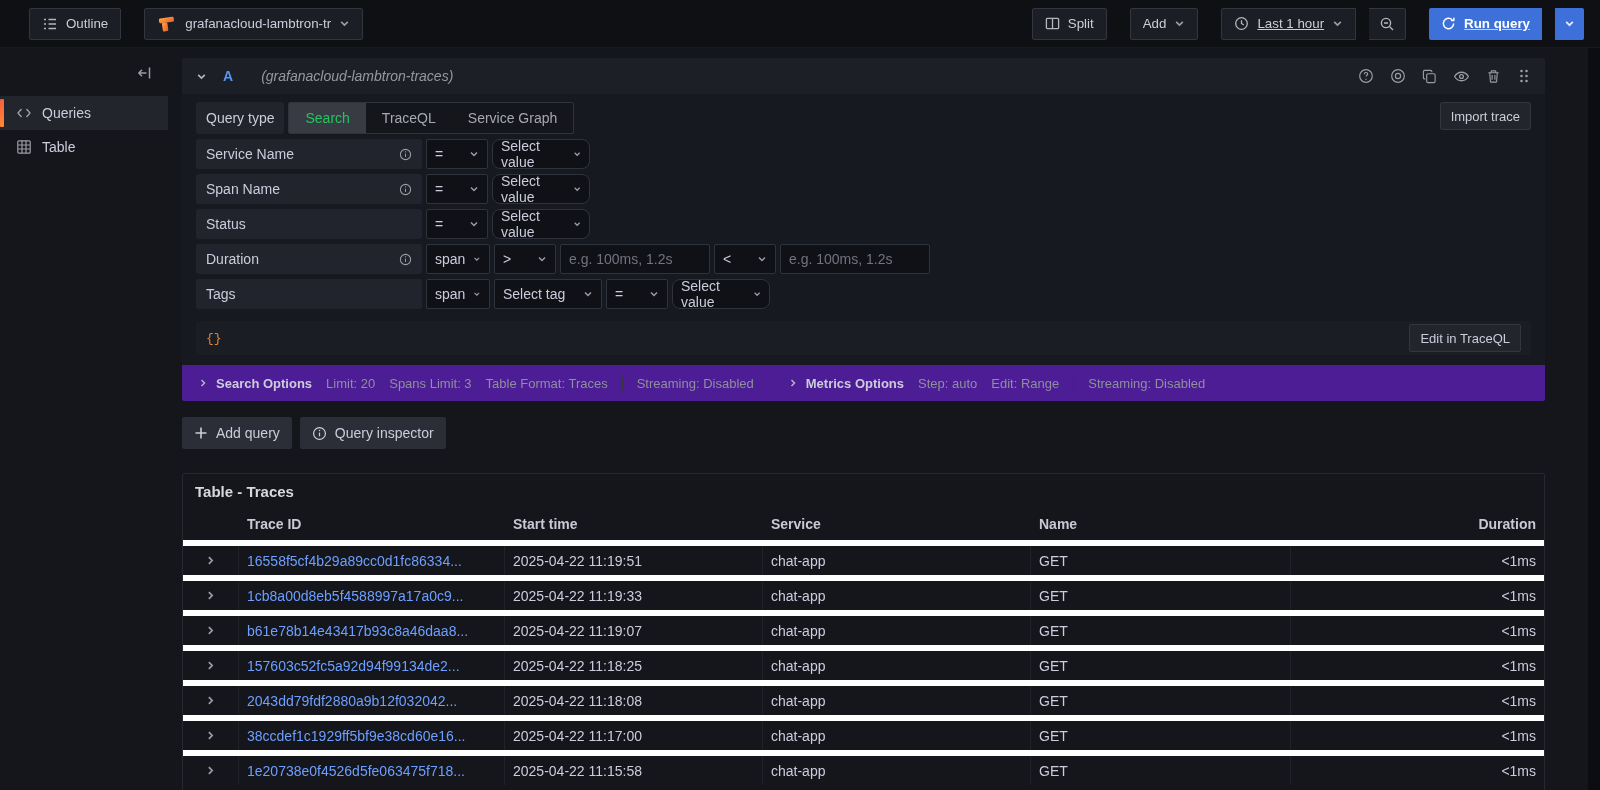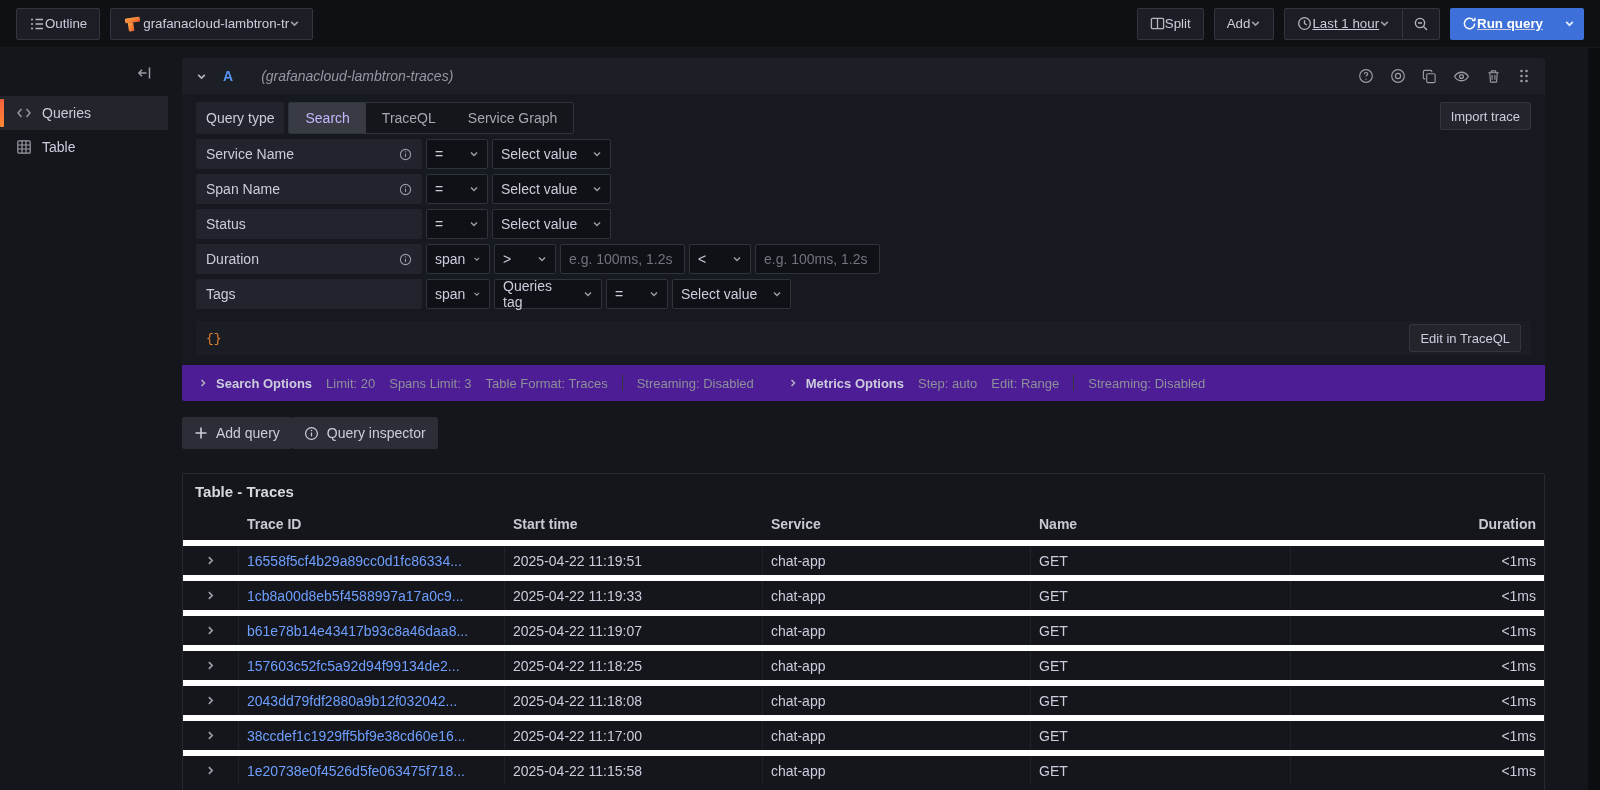--- a/index.html
+++ b/index.html
@@ -13,24 +13,25 @@
   svg { display:block; }
 
   
   .topbar {
     height:48px; background:#0f1014;
     display:flex; align-items:center; justify-content:space-between;
     padding:0 16px; border-bottom:1px solid rgba(255,255,255,0.04);
   }
   .tb-group { display:flex; align-items:center; gap:10px; }
   .tb-btn {
-    height:32px; display:inline-flex; align-items:center; gap:0;
+    height:32px; display:inline-flex; align-items:center; gap:8px;
     padding:0 12px; background:#1c1e25; border:1px solid #33363e;
     border-radius:2px; color:#ccccdc; font-weight:500; cursor:pointer;
     white-space:nowrap;
+    margin-left:13px;
   }
   .tb-btn .chev { color:#9a9ca6; }
   .icon { color:#b3b5c0; }
   .btn-group { display:flex; align-items:flex-start;text-decoration:underline; }
   .btn-group .tb-btn:first-child { border-radius:2px 0 0 2px; }
   .btn-group .tb-btn + .tb-btn { border-left:none; border-radius:0 2px 2px 0; }
   .tb-iconbtn { padding:0 10px; }
   .run-group .tb-btn {
     background:#3d71d9; border:none; color:#fff; font-weight:600;
   }
@@ -79,44 +80,44 @@
     padding:0 10px; font-weight:500; border-radius:2px;
   }
   .qt-tabs {
     margin-left:4px; display:flex; border:1px solid #2f333b; border-radius:2px;
     height:32px; overflow:hidden; background:#14161c;
   }
   .qt-tab {
     padding:0 16px; display:flex; align-items:center; color:#a6a8b2;
     cursor:pointer; font-weight:500;
   }
-  .qt-tab.active { background:#383b44; color:#c4b5fd; }
+  .qt-tab.active { background:#383b44; color:#22c55e; }
   .import-btn { margin-left:auto; }
   .sec-btn {
     height:28px; display:inline-flex; align-items:center; gap:8px; padding:0 10px;
     background:#22252c; border:1px solid #33363e; border-radius:2px;
     color:#ccccdc; font-size:13px; font-weight:500; cursor:pointer; white-space:nowrap;
   }
 
   .fields { margin-top:4px; }
   .field-row { display:flex; gap:4px; margin-top:5px; height:30px; }
   .field-row .label-box { width:226px; height:30px; justify-content:space-between; }
   .field-row .label-box .icon { color:#9a9ca6; }
   .sel {
     height:30px; background:#0f1116; border:1px solid #2f333b; border-radius:2px;
     display:flex; align-items:center; justify-content:space-between;
     padding:0 8px; gap:8px; cursor:pointer; color:#ccccdc;
   }
   .sel .chev { color:#9a9ca6; }
   .sel-op { width:62px; }
-  .sel-value { width:119px; }
+  .sel-value { width:98px;border-radius:8px; }
   .sel-scope { width:64px; font-weight:500; }
   .sel-tag { width:108px; }
   .tin {
-    height:30px; width:125px; background:#0f1116; border:1px solid #2f333b;
+    height:30px; width:150px; background:#0f1116; border:1px solid #2f333b;
     border-radius:2px; color:#ccccdc; padding:0 8px; font-family:inherit; font-size:14px;
   }
   .tin::placeholder { color:#71747f; }
 
   .preview-row {
     margin-top:12px; height:34px; background:#1b1d24;
     display:flex; align-items:center; justify-content:space-between; padding:0 10px;
     border-radius:2px;
   }
   .preview-code { font-family:"Liberation Mono", monospace; font-size:13px; color:#e0822e; }
@@ -126,21 +127,21 @@
     display:flex; align-items:center; padding:0 16px; gap:14px; font-size:13px;
     border-radius:0 0 2px 2px;
   }
   .opt-head { display:flex; align-items:center; gap:8px; cursor:pointer; }
   .opt-label { font-weight:600; color:#ccccdc; }
   .opt-item { color:#8e909a; }
   .opt-div { width:1px; height:16px; background:#33363e; }
   .opt-gap { width:6px; }
 
   
-  .actions-row { display:flex; margin-top:16px; }
+  .actions-row { display:flex; gap:8px; margin-top:16px; }
   .gray-btn {
     height:32px; display:inline-flex; align-items:center; gap:8px; padding:0 12px;
     background:#2b2e36; border:none; border-radius:2px; color:#ccccdc;
     font-weight:500; font-size:14px; cursor:pointer;
   }
   .gray-btn .icon { color:#ccccdc; }
 
   
   .table-panel {
     margin-top:24px; border:1px solid #262931; border-radius:2px;
@@ -462,21 +463,21 @@
               <div class="label-box">
                 <span>Tags</span>
               </div>
               <div class="sel sel-scope">
                 <span>span</span>
                 <svg class="chev" width="10" height="10" viewBox="0 0 10 10" fill="none" stroke="currentColor" stroke-width="1.5">
                   <path d="M2 3.5 5 6.5 8 3.5"></path>
                 </svg>
               </div>
               <div class="sel sel-tag">
-                <span>Queries tag</span>
+                <span>Select tag</span>
                 <svg class="chev" width="10" height="10" viewBox="0 0 10 10" fill="none" stroke="currentColor" stroke-width="1.5">
                   <path d="M2 3.5 5 6.5 8 3.5"></path>
                 </svg>
               </div>
               <div class="sel sel-op">
                 <span>=</span>
                 <svg class="chev" width="10" height="10" viewBox="0 0 10 10" fill="none" stroke="currentColor" stroke-width="1.5">
                   <path d="M2 3.5 5 6.5 8 3.5"></path>
                 </svg>
               </div>

